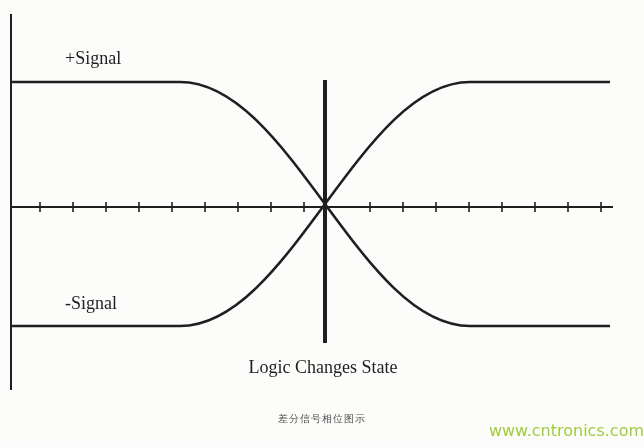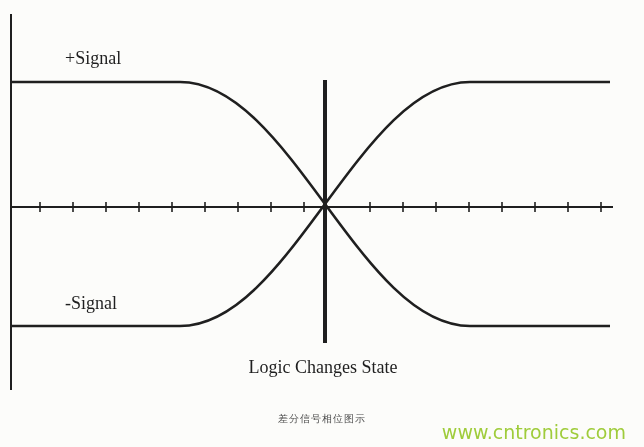--- a/index.html
+++ b/index.html
@@ -31,24 +31,24 @@
     left: 0; right: 0;
     top: 412px;
     text-align: center;
     font-family: "DejaVu Sans", sans-serif;
     font-size: 10px;
     letter-spacing: 1px;
     color: var(--caption, #4c4c4c);
   }
   .watermark {
     position: absolute;
-    right: 18px;
+    right: 0;
     top: 421px;
     font-family: "DejaVu Sans", sans-serif;
-    font-size: 19px;
+    font-size: 16px;
     color: var(--watermark, #9fcc3b);
   }
 </style>
 </head>
 <body>
 
 <div id="figure">
   <svg width="644" height="400" viewBox="0 0 644 400">
 
     <line class="axis" x1="11" y1="14" x2="11" y2="390"></line>

